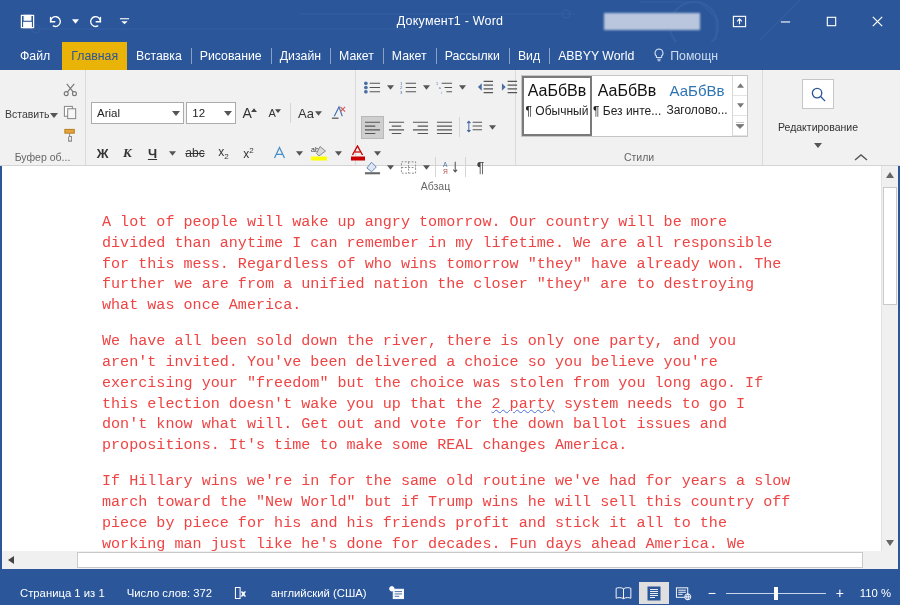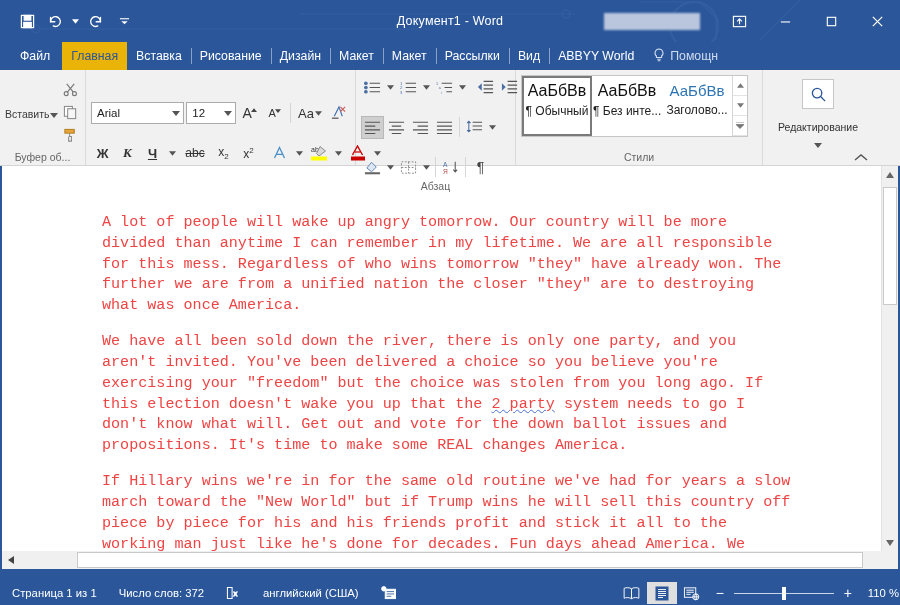--- a/index.html
+++ b/index.html
@@ -245,21 +245,21 @@
     background: #fff; border: 1px solid #c9c9c9;
   }
   .hs-corner { width: 17px; background:#f0f0f0; }
 
   
   .statusbar {
     flex: 0 0 24px; height: 24px;
     background: #2b579a; color: #fff;
     display: flex; align-items: center;
     font-size: 11.3px;
-    padding: 0 1px;
+    padding: 0 9px;
     margin-top: 12px;
   }
   .sb-item { padding: 0 11px; white-space: nowrap; display:flex; align-items:center; }
   .sb-spacer { flex: 1 1 auto; }
   .sb-view { width: 30px; height: 22px; display:flex; align-items:center; justify-content:center; }
   .sb-view.active { background: #dfdfdf; color: #2b579a; }
   .zoomrow { display: flex; align-items: center; gap: 7px; padding-left: 6px; }
   .zm-btn { width: 14px; height: 16px; display:flex; align-items:center; justify-content:center; font-size:14px; }
   .zm-track { width: 100px; height: 14px; position: relative; display:flex; align-items:center; }
   .zm-line { position:absolute; left:0; right:0; height:1px; background:#c9d6e8; }

